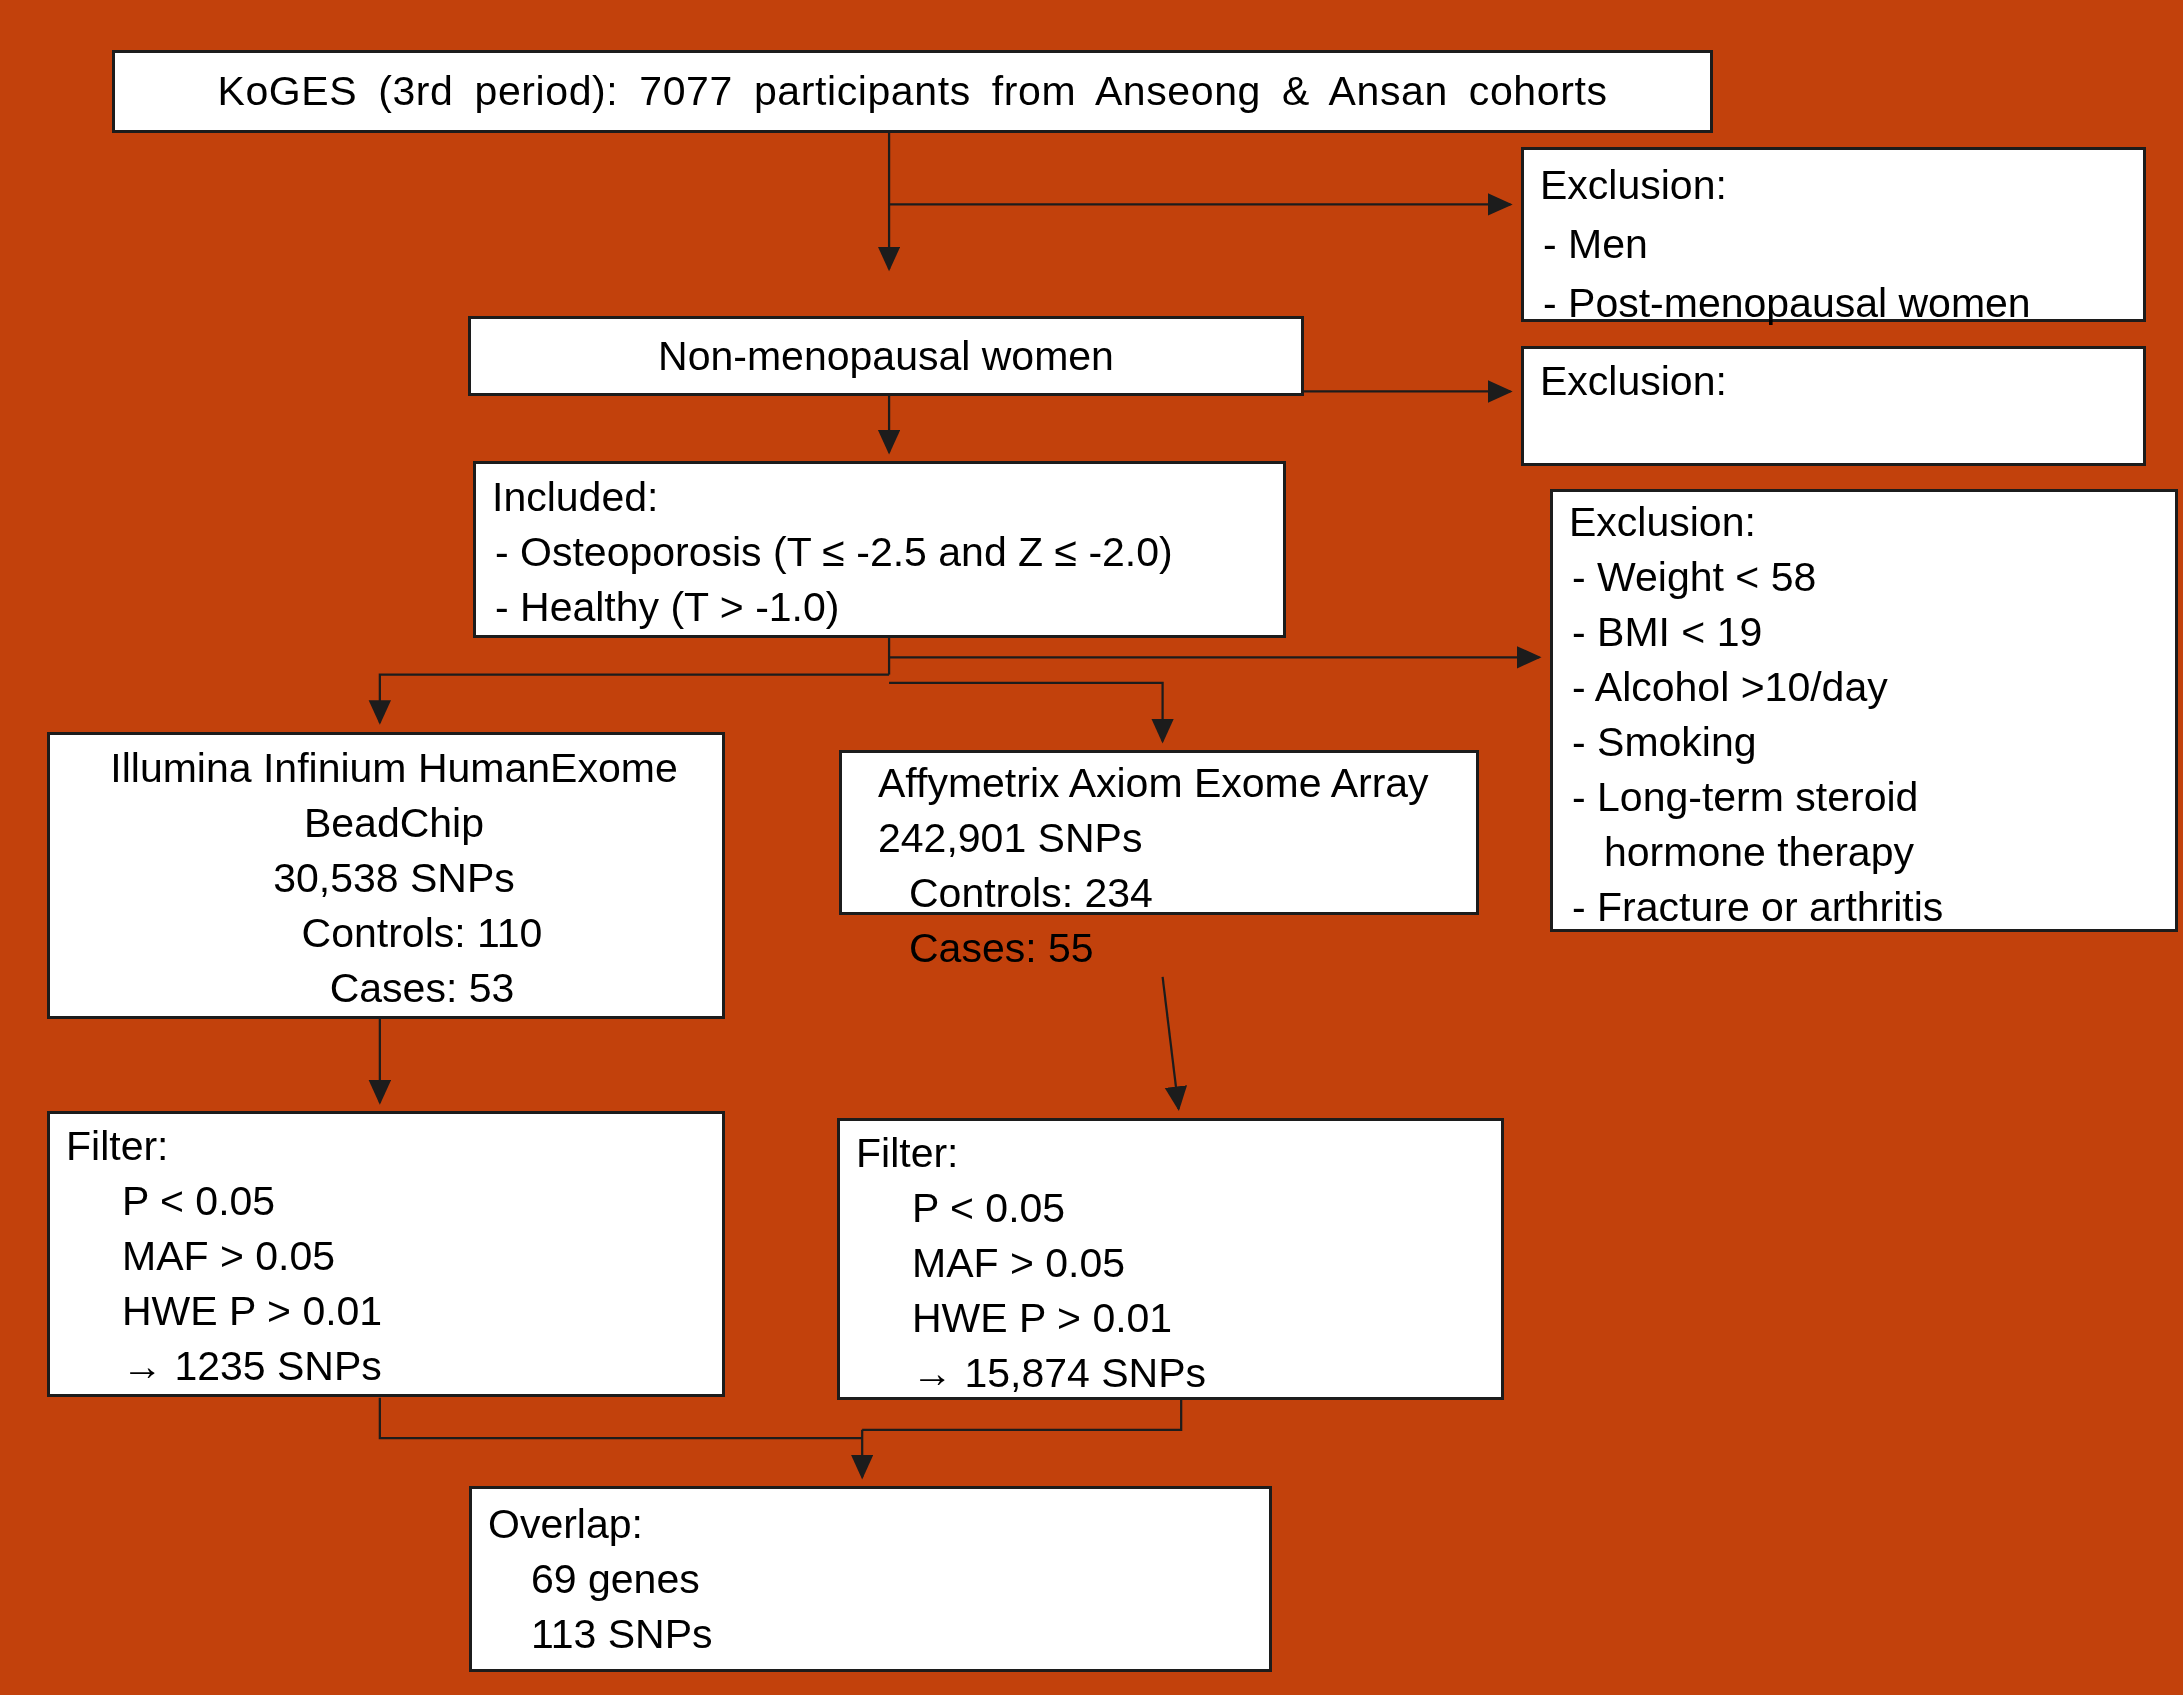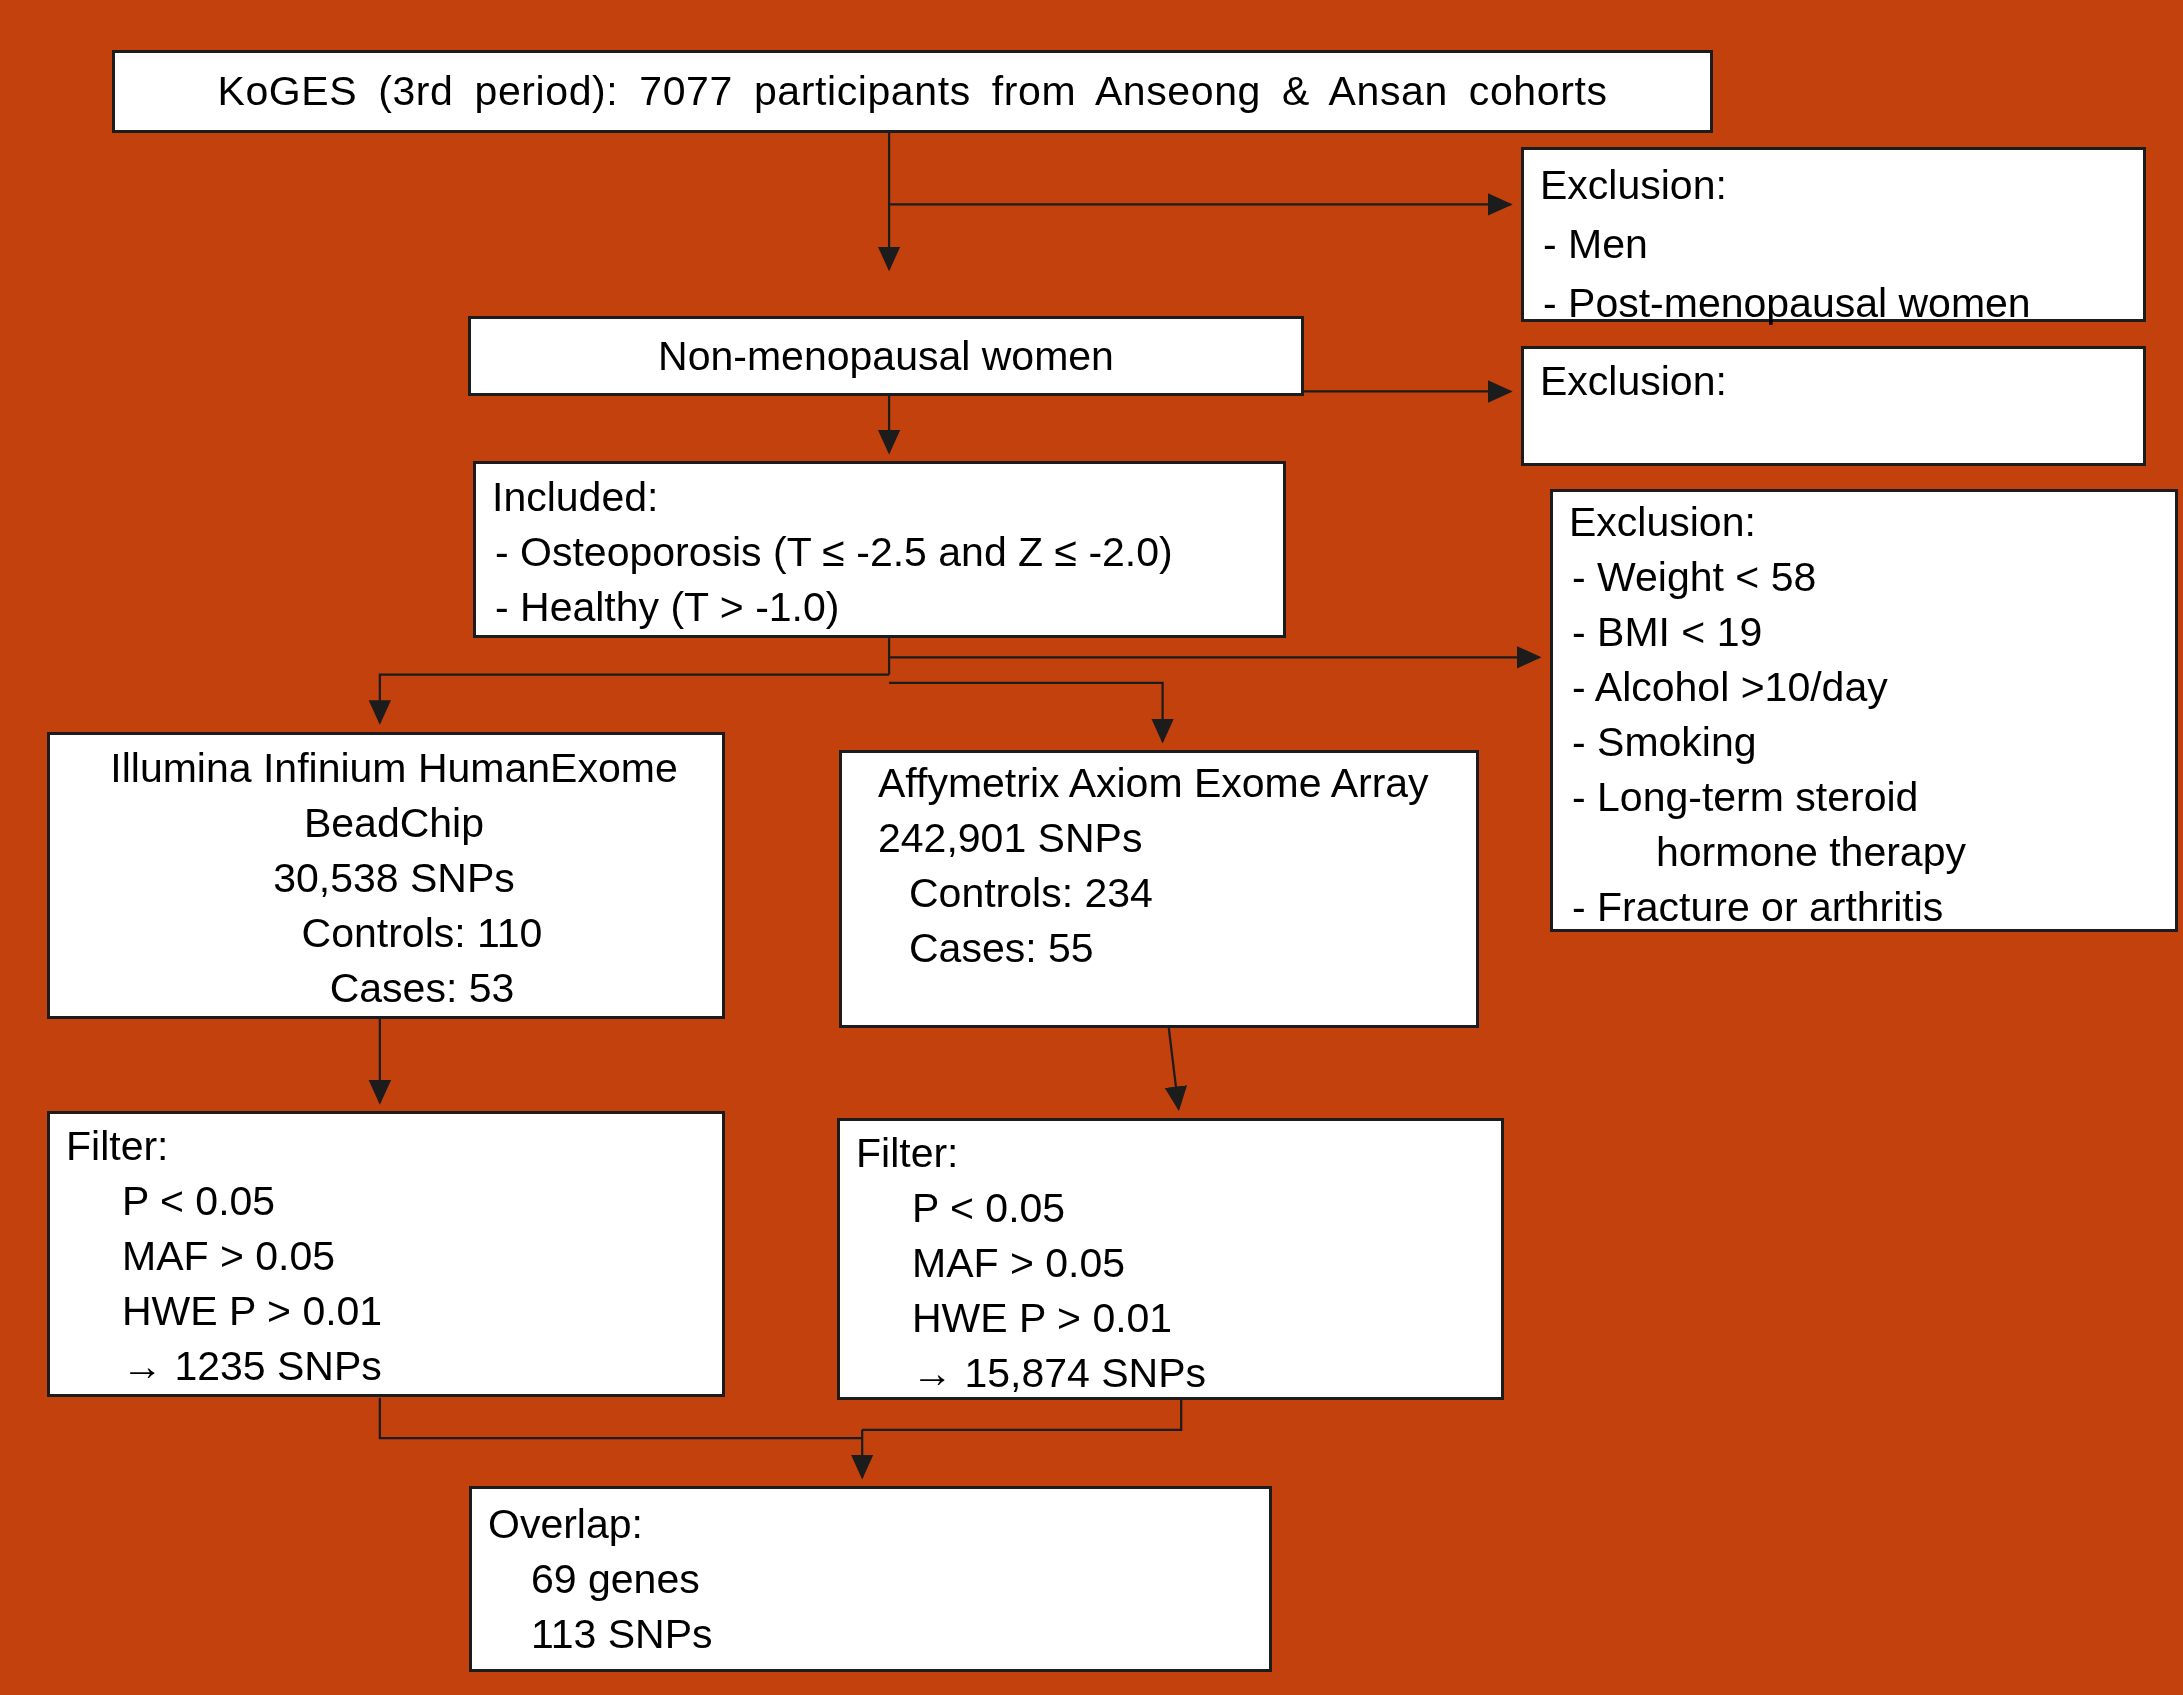--- a/index.html
+++ b/index.html
@@ -34,21 +34,21 @@
   }
   .box.center {
     display: flex;
     align-items: center;
     justify-content: center;
   }
   .line { height: 55px; }
   .excl1 .line { height: 59px; line-height: 59px; }
   .pad-title { padding-left: 16px; }
   .pad-bullet { padding-left: 19px; }
-  .pad-cont { padding-left: 103px; }
+  .pad-cont { padding-left: 51px; }
   .pad-ind { padding-left: 72px; }
   .pad-ind2 { padding-left: 67px; }
   .pad-ovl { padding-left: 59px; }
   .affy-flush { padding-left: 36px; }
   .title-spacing { word-spacing: 9px; letter-spacing: 0.6px; }
 </style>
 </head>
 <body>
 
 <div id="canvas">
@@ -112,21 +112,21 @@
   </div>
 
   <div class="box" style="left:47px; top:732px; width:678px; height:287px; padding-top:5.8px;text-align:center;">
     <div class="line pad-title">Illumina Infinium HumanExome</div>
     <div class="line pad-title">BeadChip</div>
     <div class="line pad-title">30,538 SNPs</div>
     <div class="line pad-ind">Controls: 110</div>
     <div class="line pad-ind">Cases: 53</div>
   </div>
 
-  <div class="box" style="left:839px; top:750px; width:640px; height:278px; padding-top:3.2px;">
+  <div class="box" style="left:839px; top:750px; width:640px; height:165px; padding-top:3.2px;">
     <div class="line affy-flush">Affymetrix Axiom Exome Array</div>
     <div class="line affy-flush">242,901 SNPs</div>
     <div class="line pad-ind2">Controls: 234</div>
     <div class="line pad-ind2">Cases: 55</div>
   </div>
 
   <div class="box" style="left:47px; top:1111px; width:678px; height:286px; padding-top:5.1px;">
     <div class="line pad-title">Filter:</div>
     <div class="line pad-ind">P &lt; 0.05</div>
     <div class="line pad-ind">MAF &gt; 0.05</div>

